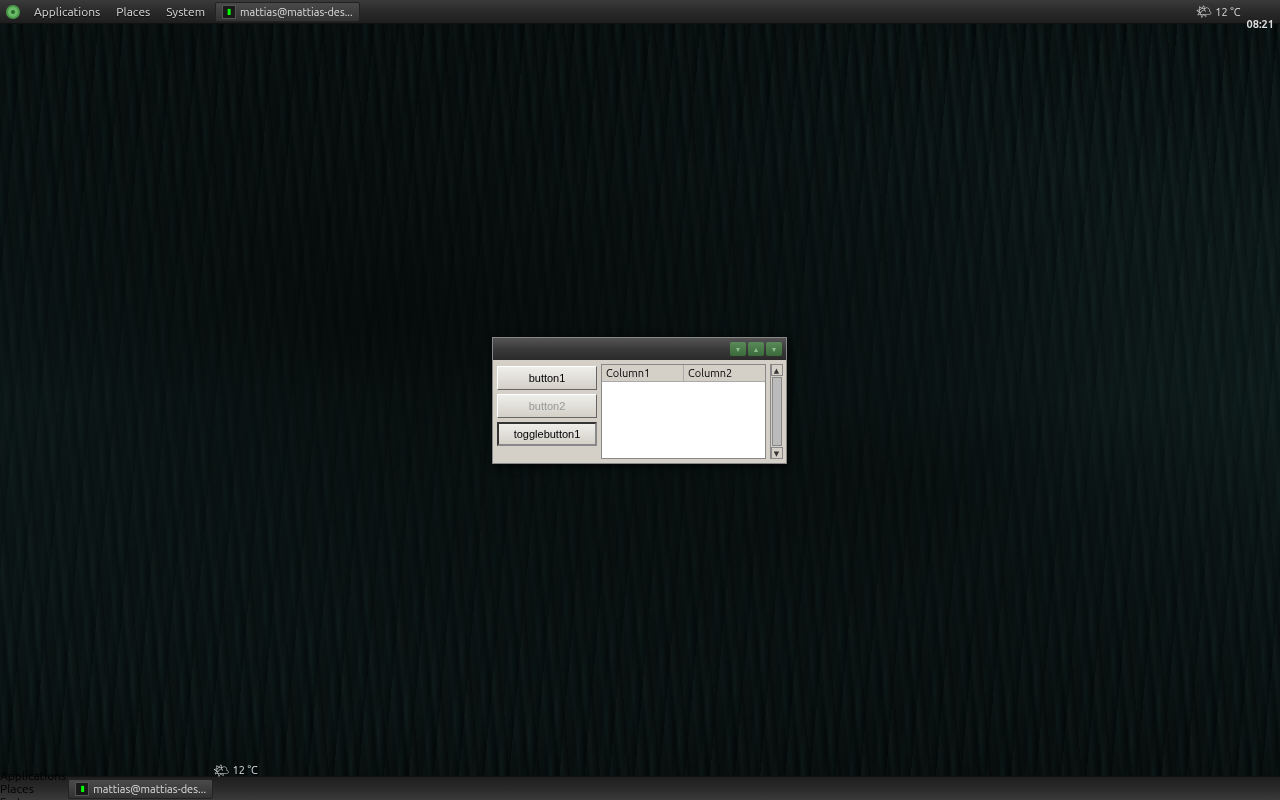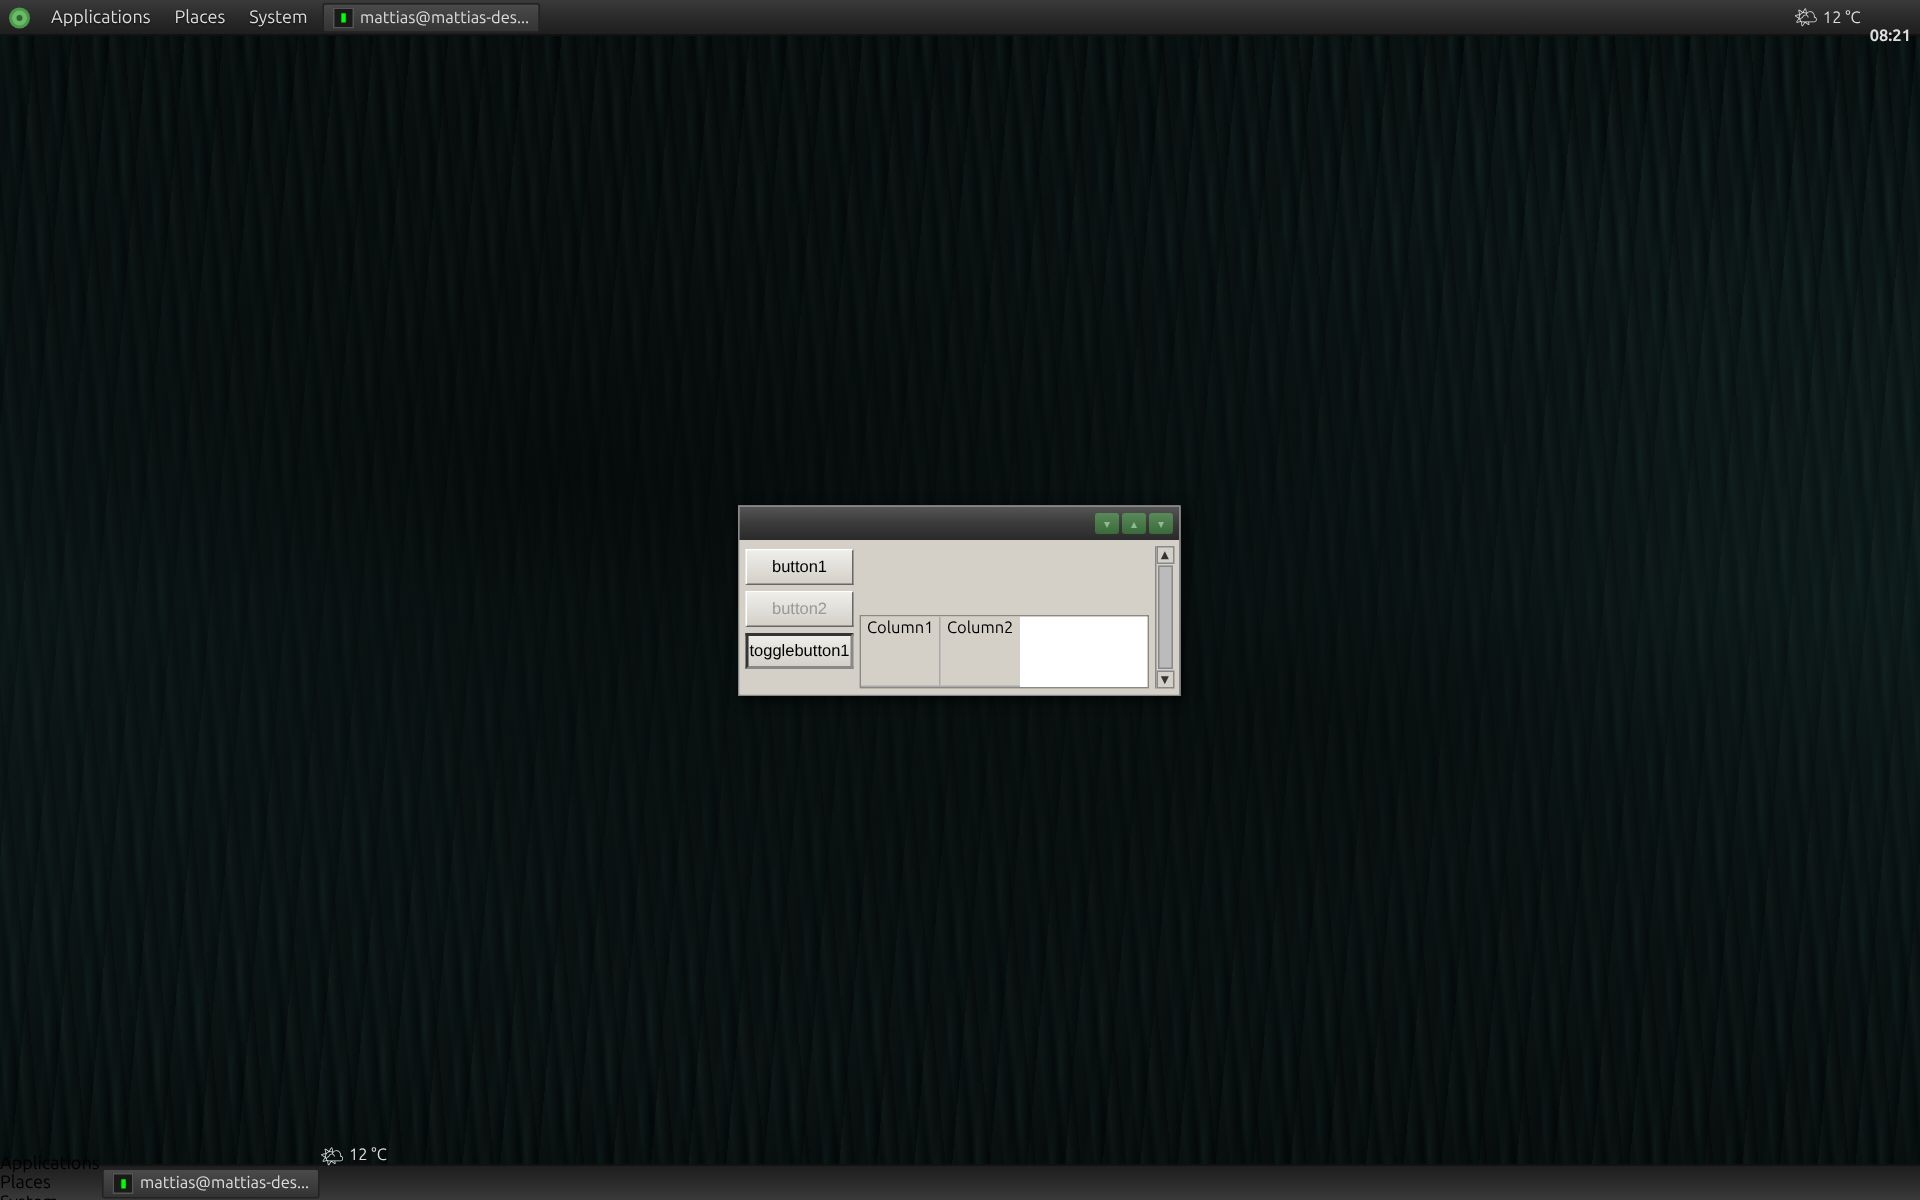--- a/index.html
+++ b/index.html
@@ -225,21 +225,21 @@
     }
 
     .left-panel {
       display: flex;
       flex-direction: column;
       gap: 4px;
       padding-top: 2px;
     }
 
     .win-button {
-      width: 72px;
+      width: 100px;
       height: 24px;
       background: linear-gradient(180deg, #eeeeea 0%, #d4d0c8 100%);
       border: 1px solid #999;
       border-top-color: #fff;
       border-left-color: #fff;
       border-bottom-color: #666;
       border-right-color: #666;
       cursor: pointer;
       font-size: 11px;
       color: #000;
@@ -253,42 +253,41 @@
       color: #999;
     }
 
     .win-button.toggle {
       border: 2px inset #888;
     }
 
     .right-panel {
       flex: 1;
       display: flex;
-      flex-direction: row;
+      flex-direction: column;
       border: 1px solid #888;
       background: #fef9c3;
       overflow: hidden;
-      margin-top: 46px;
     }
 
     .tree-header {
       display: flex;
       border-bottom: 1px solid #aaa;
       background: #d4d0c8;
     }
 
     .col-header {
       flex: 1;
       padding: 2px 4px;
       font-size: 11px;
       border-right: 1px solid #aaa;
       color: #000;
     }
 
-    .col-header:last-child { border-right: none; text-align: center; }
+    .col-header:last-child { border-right: none; }
 
     .tree-body {
       flex: 1;
       background: #fff;
     }
 
     .scroll-bar {
       width: 12px;
       background: #d4d0c8;
       border-left: 1px solid #888;

